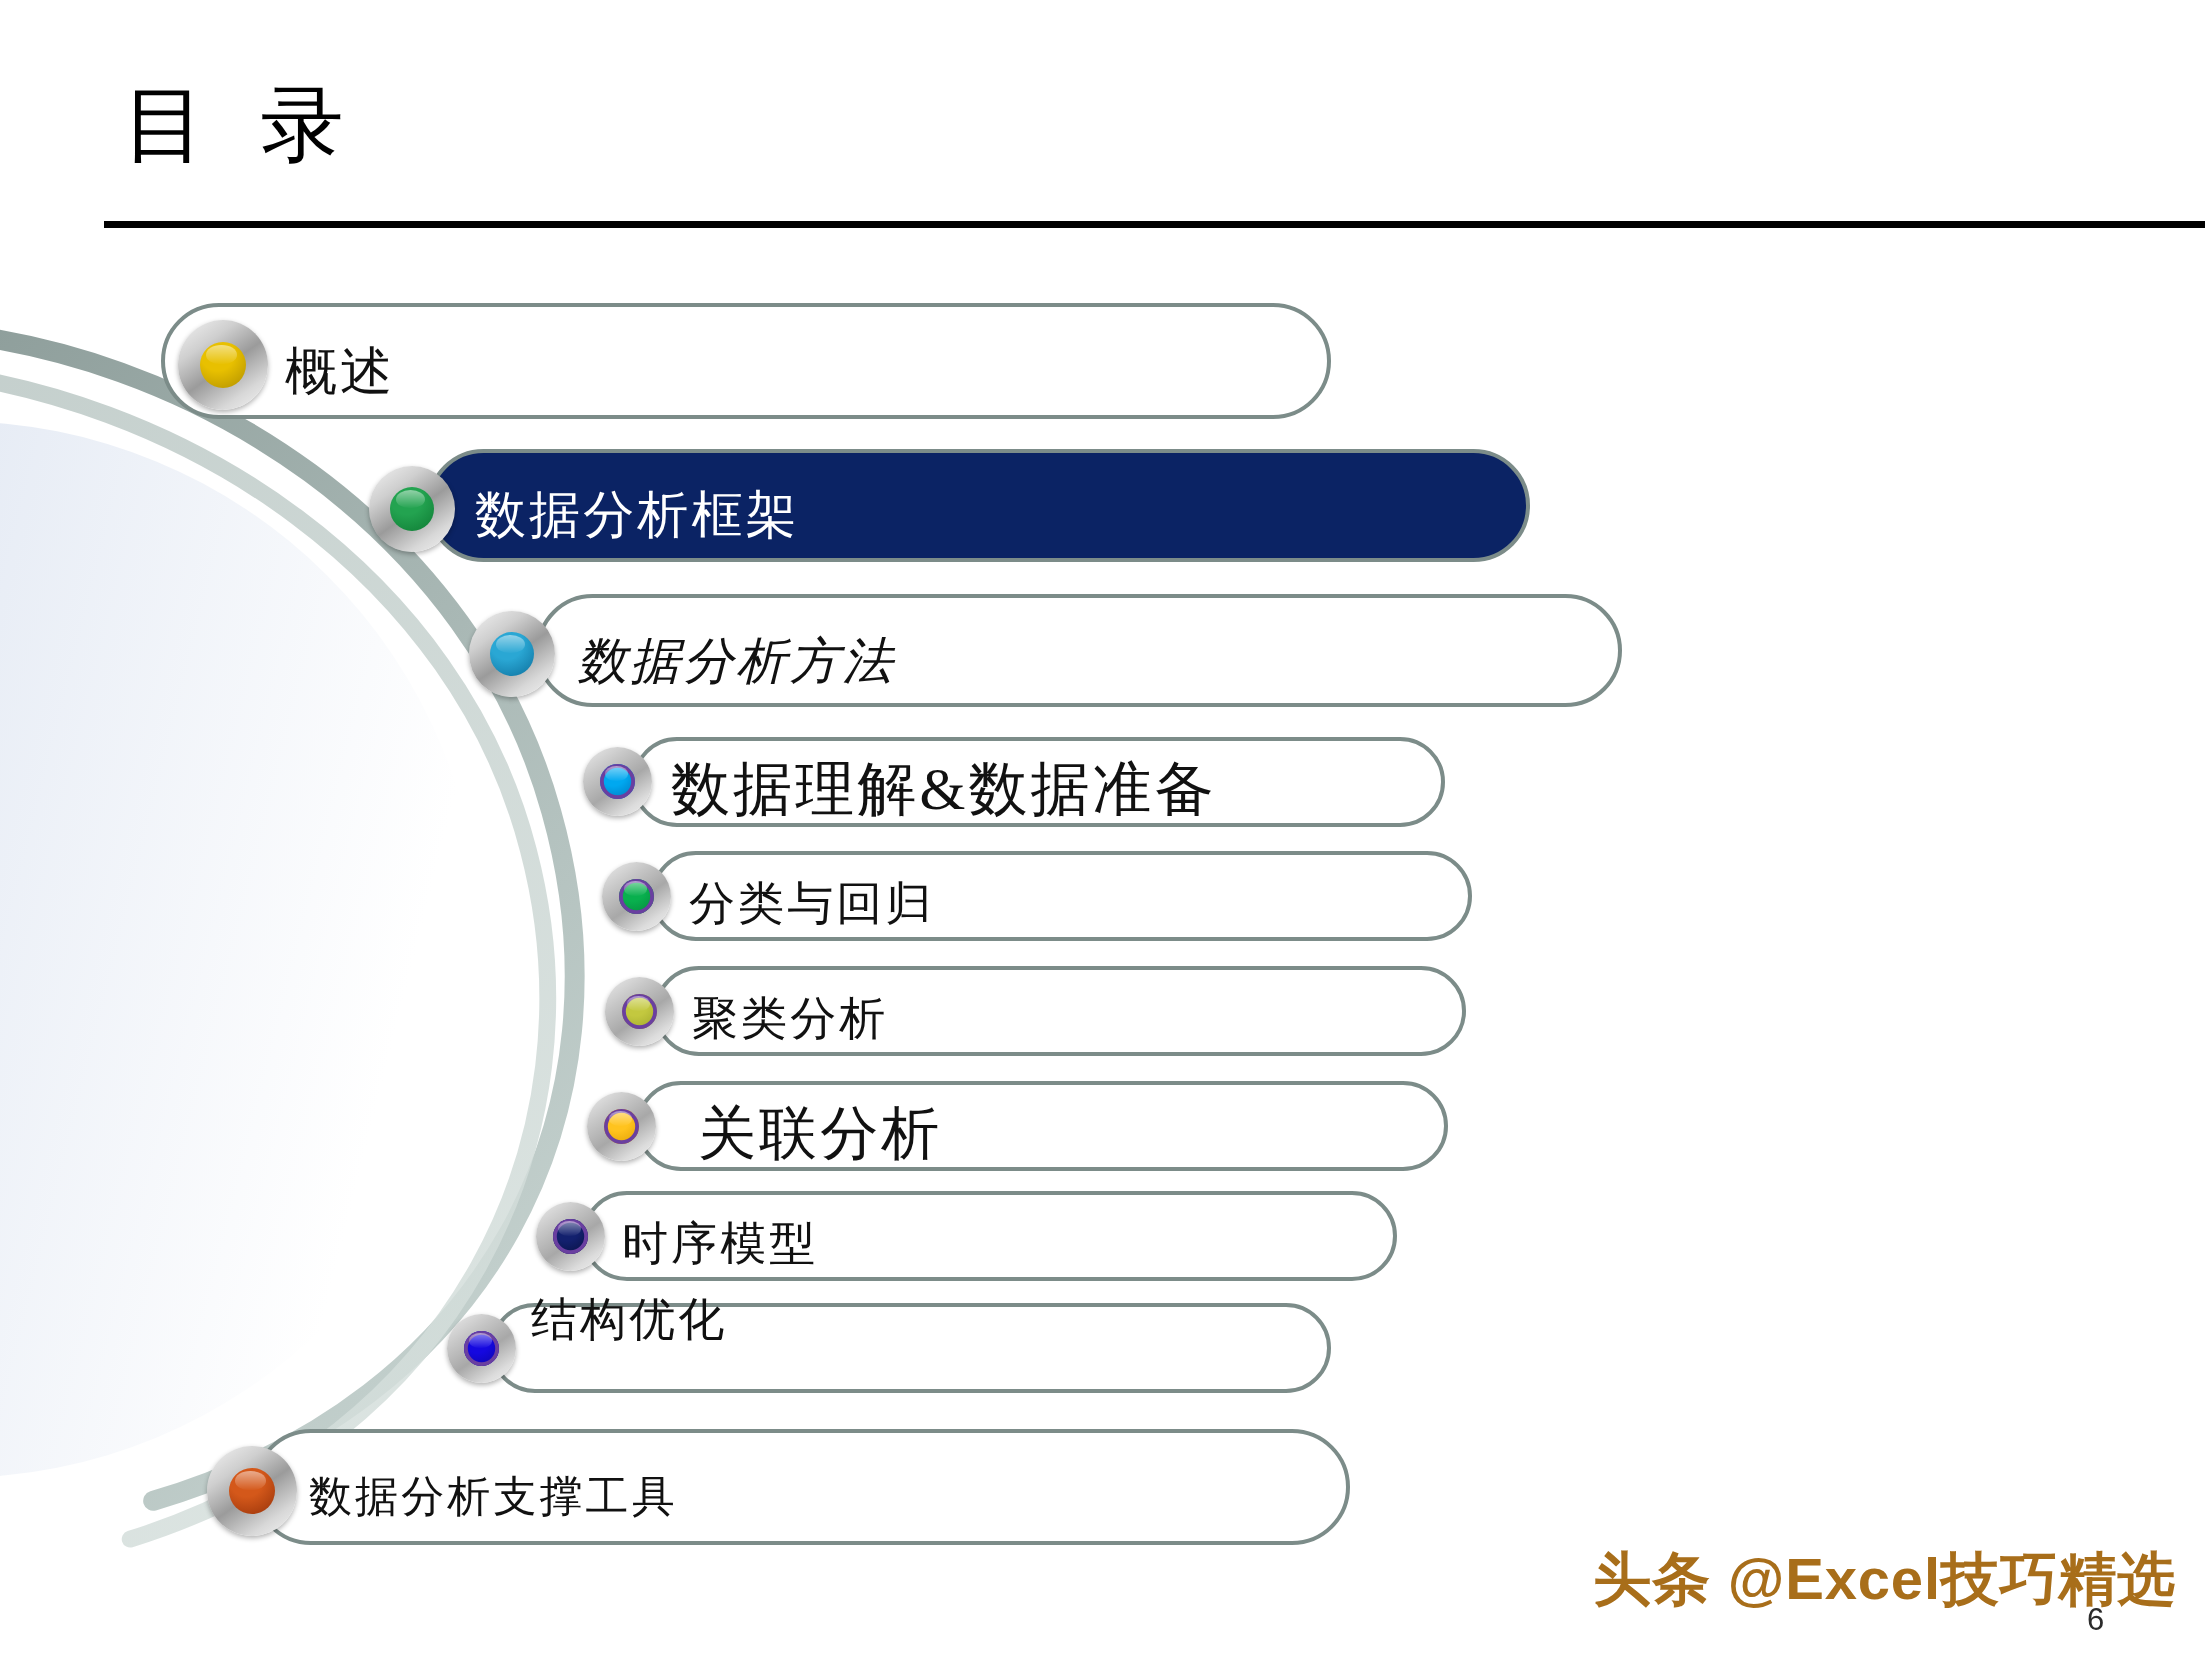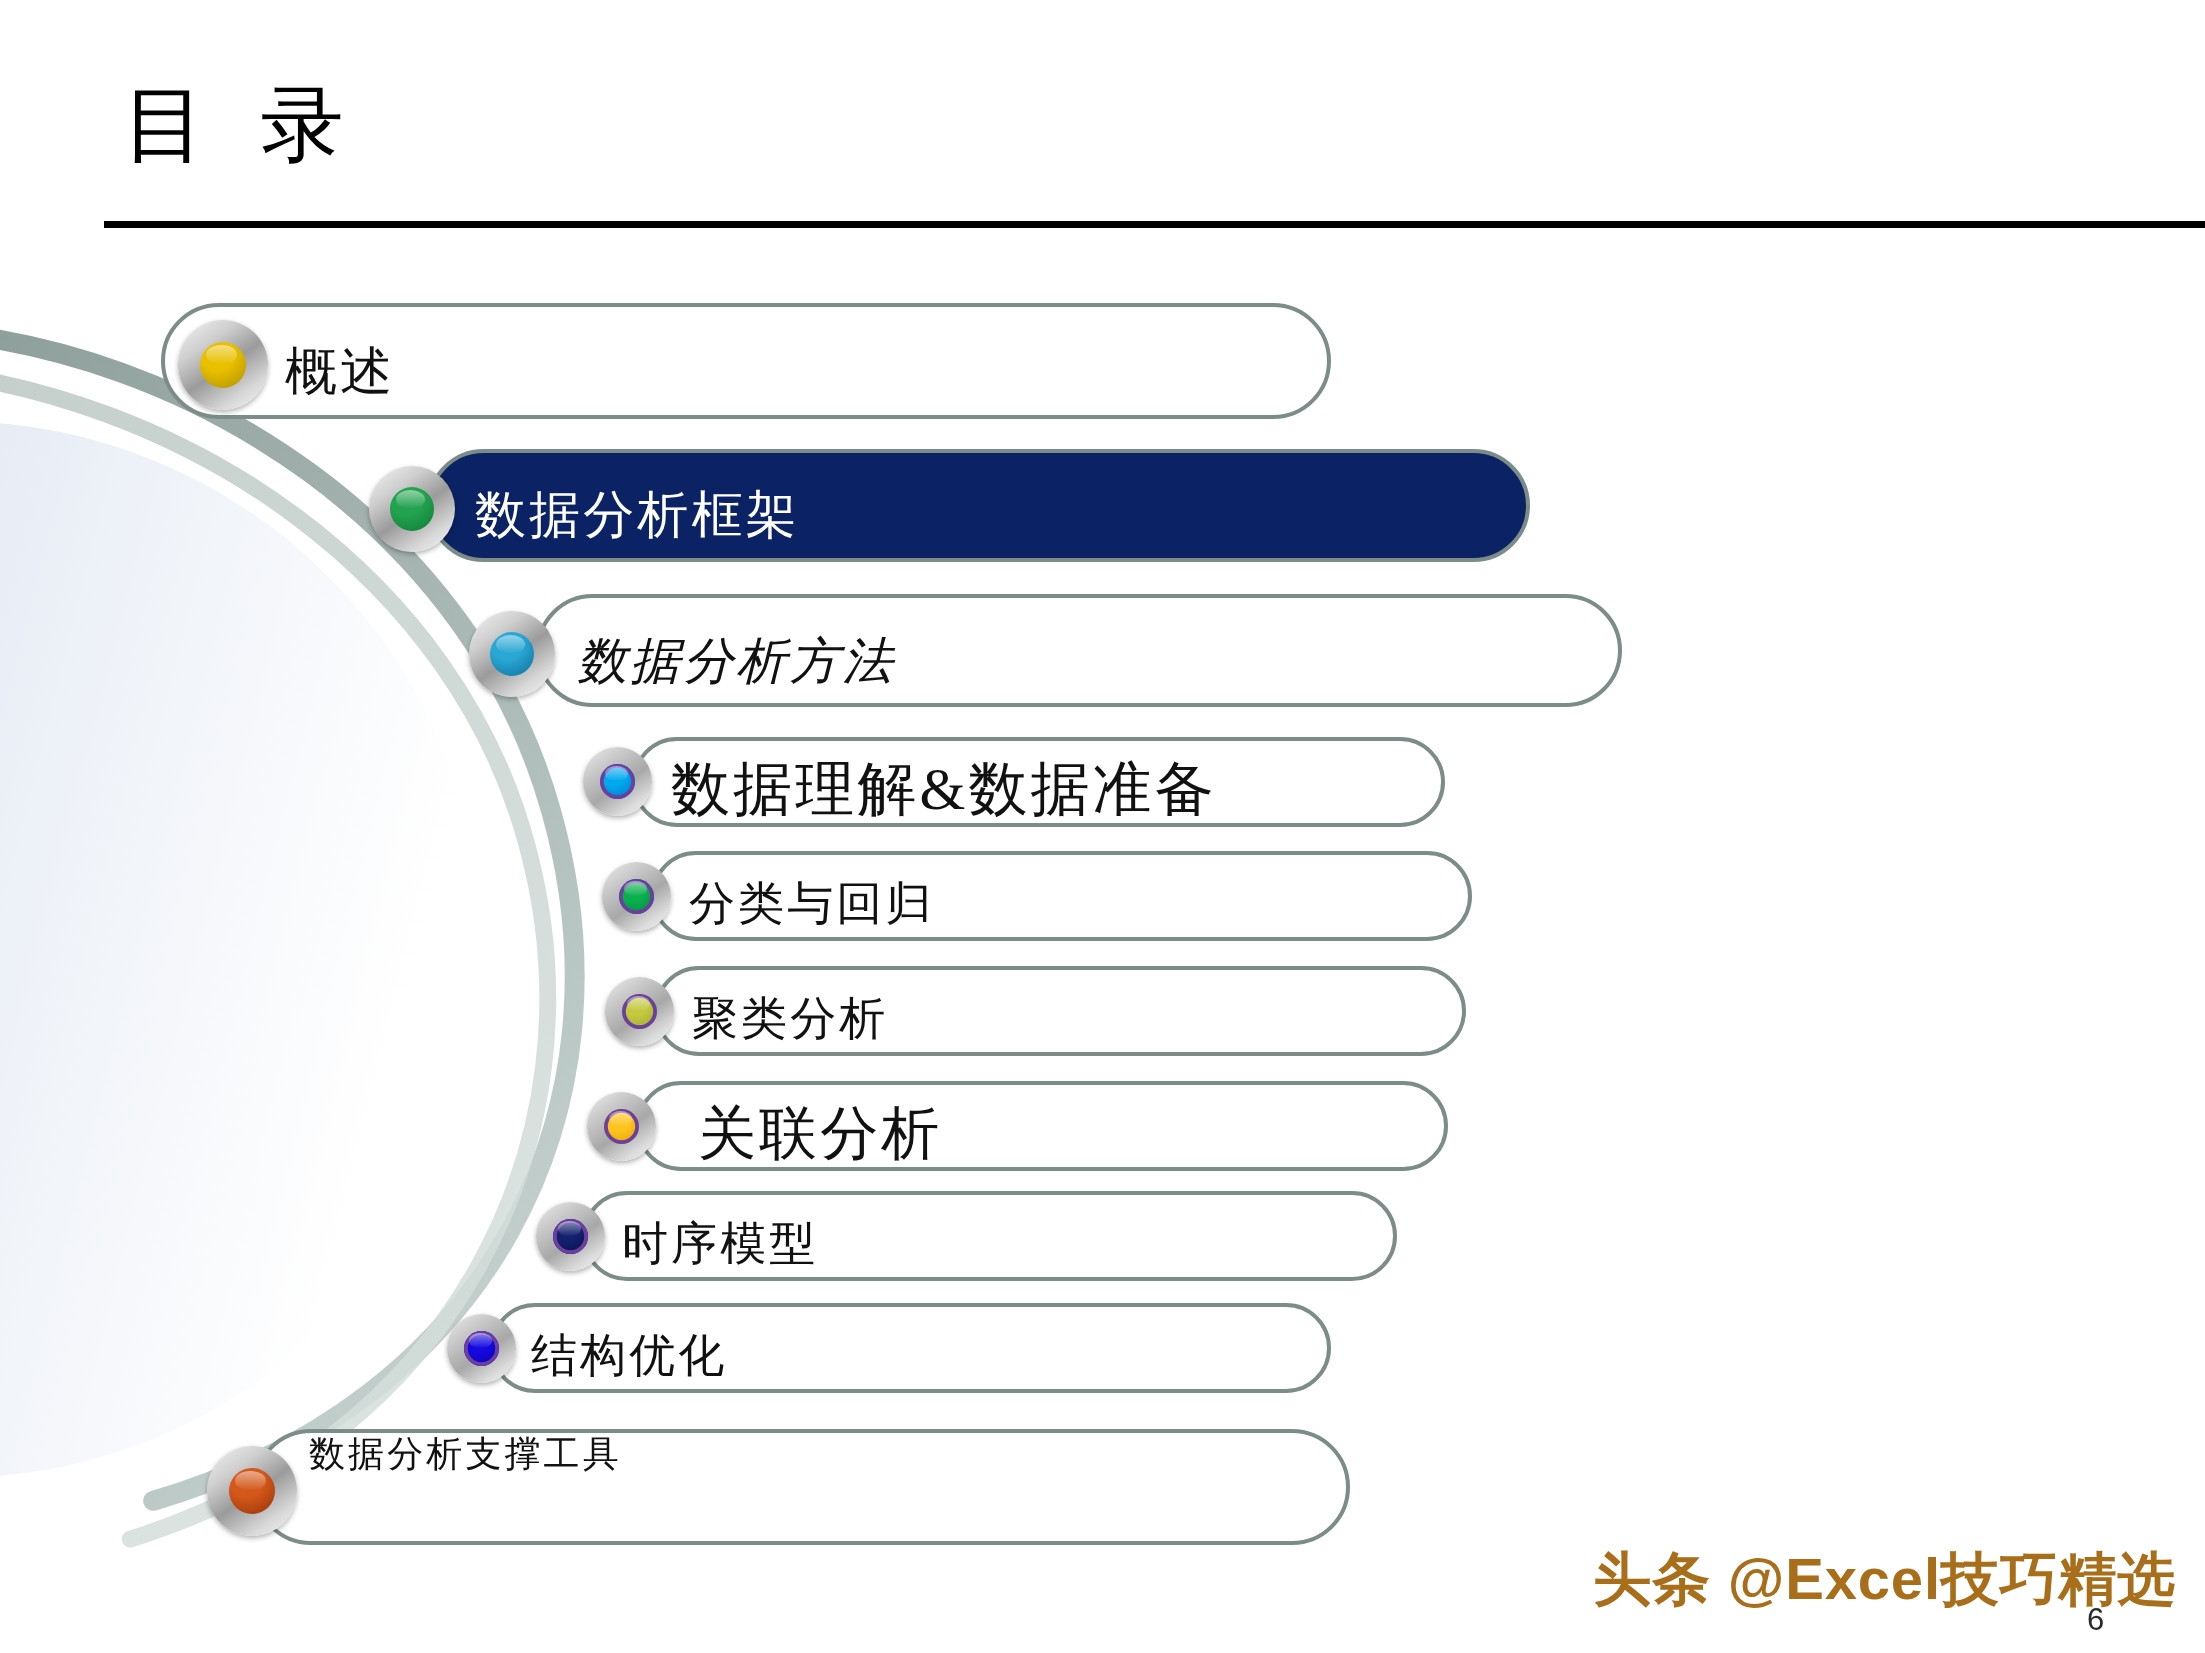--- a/index.html
+++ b/index.html
@@ -199,26 +199,26 @@
       <div class="label" style="left: 698px; top: 1097px; font-size: 58px; line-height: 74px; letter-spacing: 3.1px;">关联分析</div>
       <div class="ball ringed flat-ring" style="left: 587px; top: 1092px; width: 69px; height: 69px; padding: 10px;">
         <div class="inner" style="background: radial-gradient(circle at 38% 26%, rgb(255, 195, 30) 0%, rgb(255, 195, 30) 38%, rgb(221, 155, 0) 100%);"></div>
       </div>
       <div class="pill" style="left: 582px; top: 1191px; width: 815px; height: 90px;"></div>
       <div class="label" style="left: 622px; top: 1207px; font-size: 46px; line-height: 74px; letter-spacing: 3.1px;">时序模型</div>
       <div class="ball ringed flat-ring" style="left: 536px; top: 1202px; width: 69px; height: 69px; padding: 10px;">
         <div class="inner" style="background: radial-gradient(circle at 38% 26%, rgb(19, 32, 110) 0%, rgb(19, 32, 110) 38%, rgb(7, 15, 60) 100%);"></div>
       </div>
       <div class="pill" style="left: 490px; top: 1303px; width: 841px; height: 90px;"></div>
-      <div class="label" style="left: 531px; top: 1319px; font-size: 46px; line-height: 74px; letter-spacing: 3.1px;">结构优化</div>
+      <div class="label" style="left: 531px; top: 1283px; font-size: 46px; line-height: 74px; letter-spacing: 3.1px;">结构优化</div>
       <div class="ball ringed flat-ring" style="left: 447px; top: 1314px; width: 69px; height: 69px; padding: 10px;">
         <div class="inner" style="background: radial-gradient(circle at 38% 26%, rgb(21, 8, 224) 0%, rgb(21, 8, 224) 38%, rgb(11, 4, 160) 100%);"></div>
       </div>
       <div class="pill" style="left: 253px; top: 1429px; width: 1097px; height: 116px;"></div>
-      <div class="label" style="left: 309px; top: 1404px; font-size: 36px; line-height: 100px; letter-spacing: 3.1px;">数据分析支撑工具</div>
+      <div class="label" style="left: 309px; top: 1447px; font-size: 43px; line-height: 100px; letter-spacing: 3.1px;">数据分析支撑工具</div>
       <div class="ball" style="left: 207px; top: 1446px; width: 90px; height: 90px; padding: 13px;">
         <div class="inner" style="background: radial-gradient(circle at 38% 26%, rgb(212, 88, 26) 0%, rgb(212, 88, 26) 38%, rgb(151, 51, 10) 100%);"></div>
       </div>
     </div>
 
   <div class="watermark">头条 @Excel技巧精选</div>
   <div class="page-no">6</div>
 
 </div>
 

